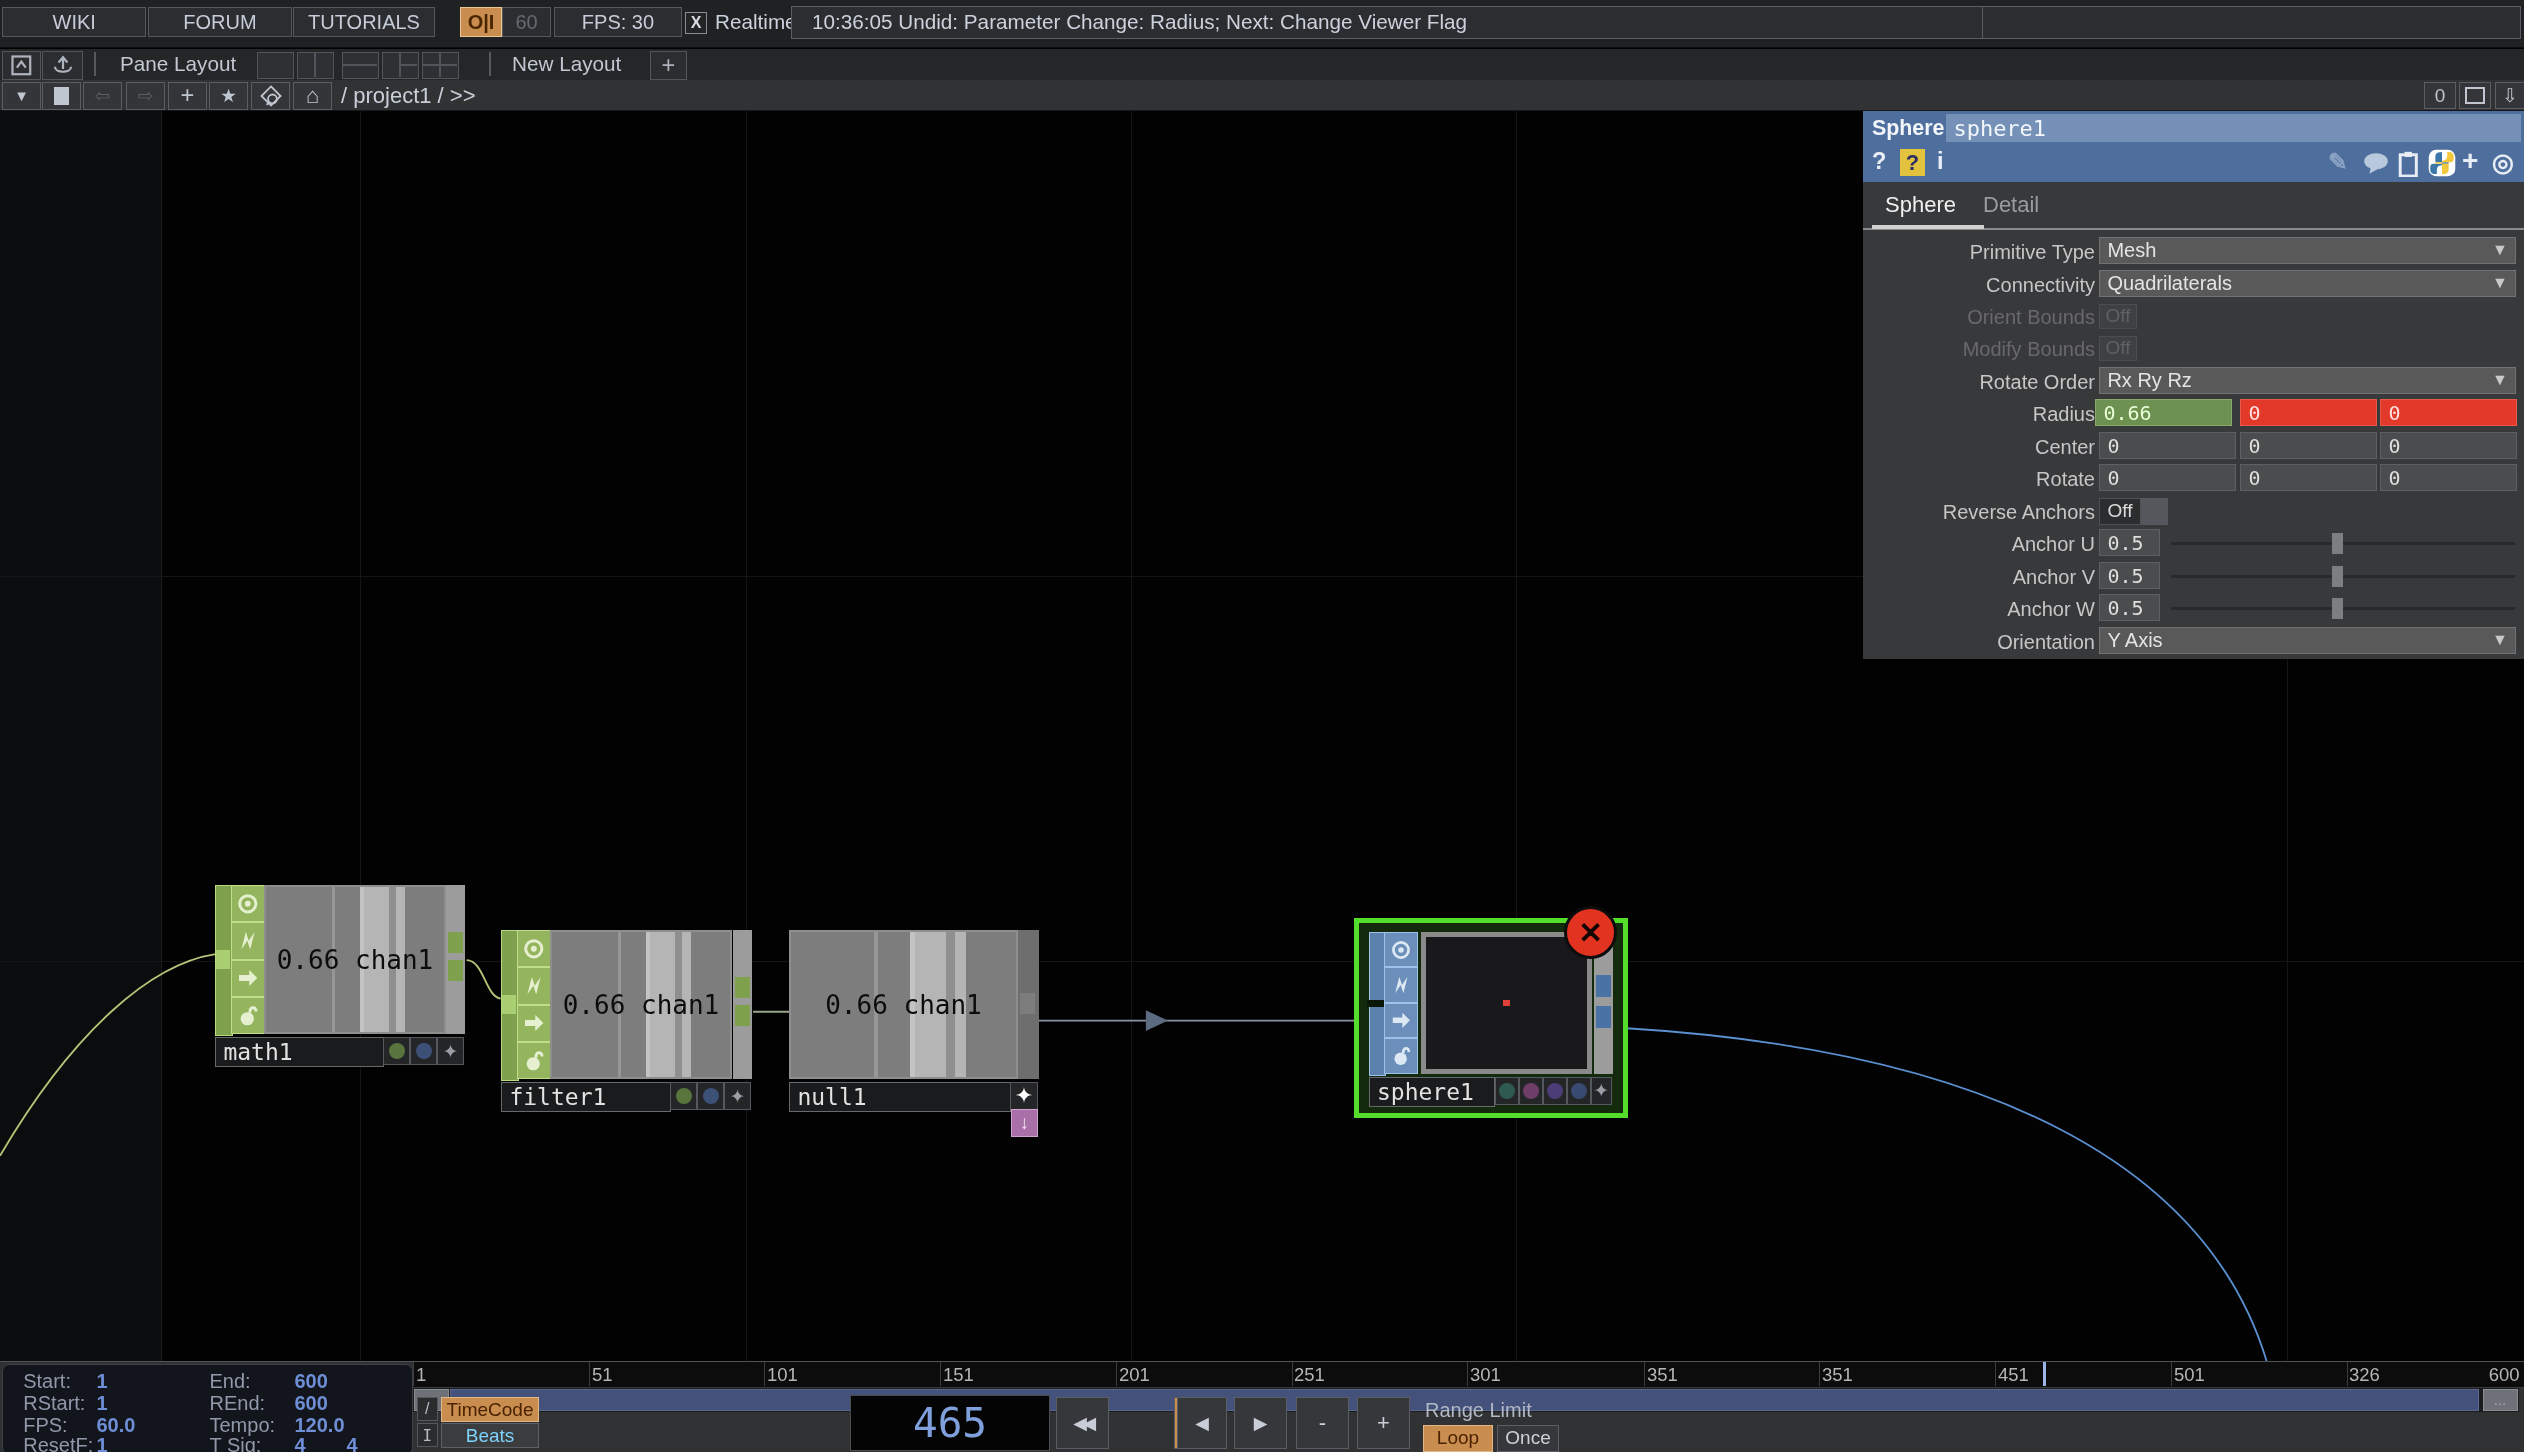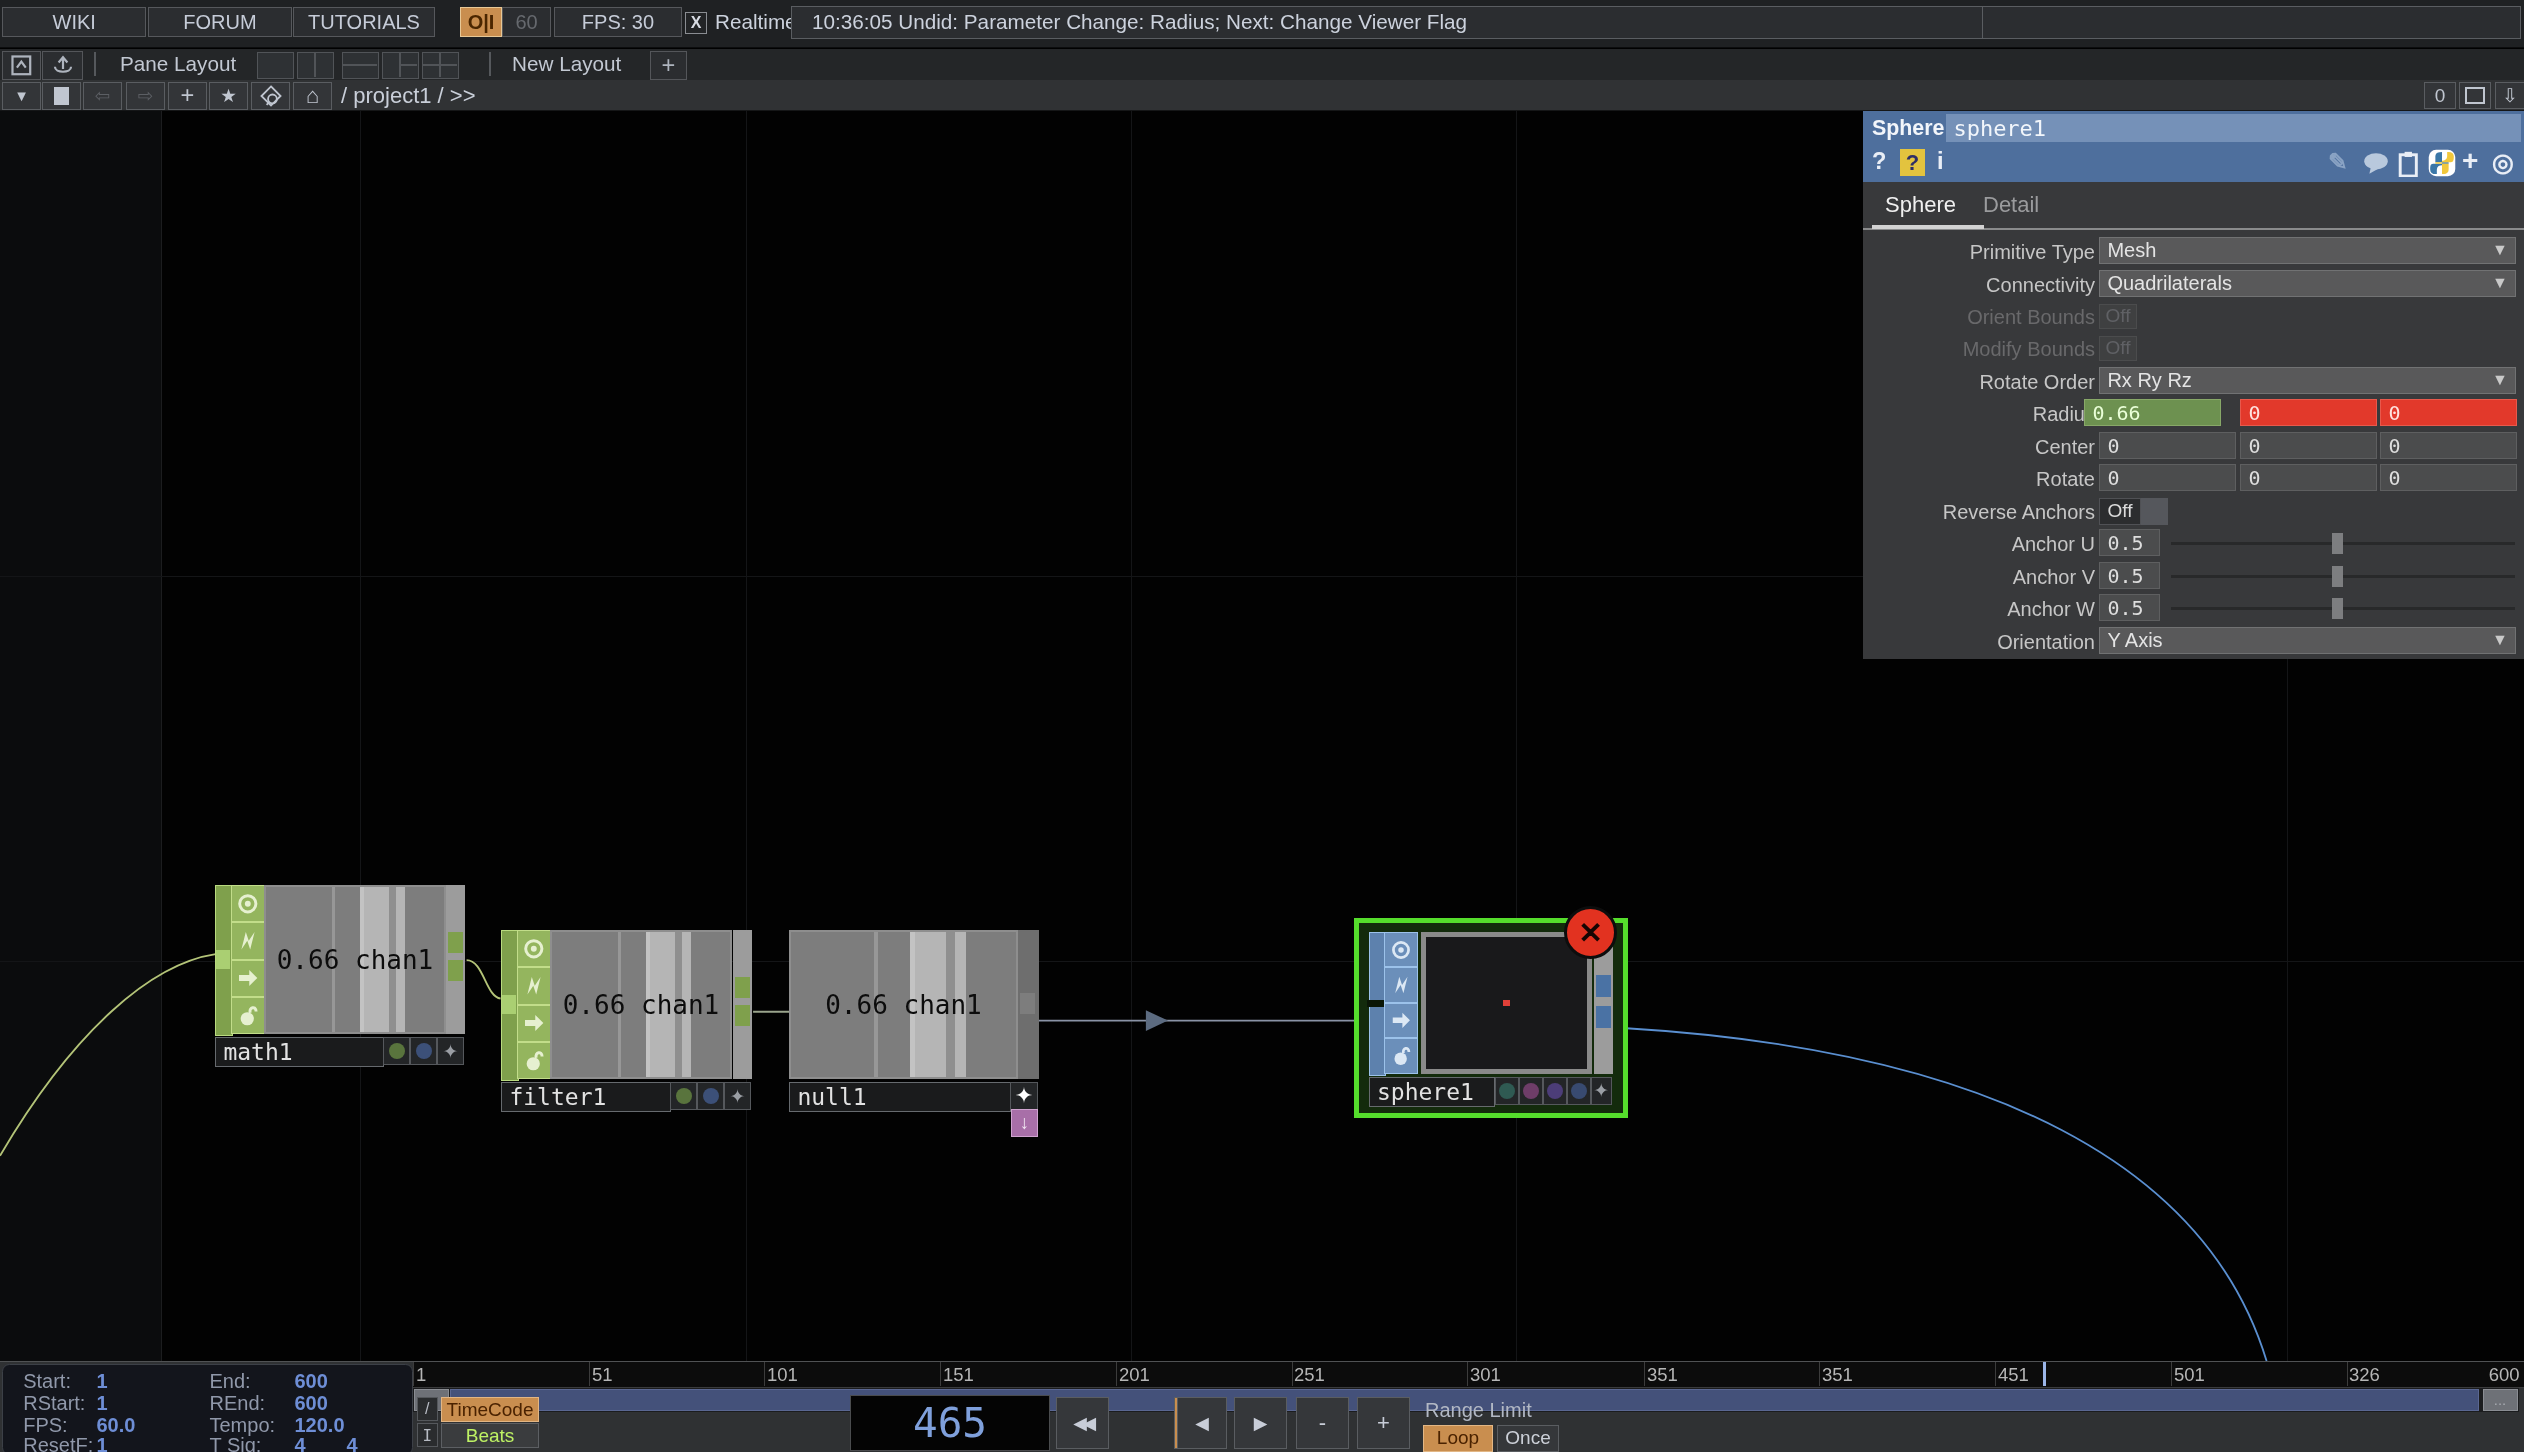--- a/index.html
+++ b/index.html
@@ -140,21 +140,21 @@
   .tickline{position:absolute;top:0;width:0.7px;height:24px;background:#3c3c3c;}
   .ticklabel{position:absolute;top:2.2px;font-size:18.5px;color:#b6b6b6;}
   #playhead{position:absolute;left:1630px;top:0;width:3px;height:24px;background:#9cb6e8;}
   #scrollbar{position:absolute;left:413px;top:26px;width:2106px;height:23.6px;background:#1b1c1e;}
   #scrollblue{position:absolute;left:37px;top:0.7px;width:2029px;height:22px;background:#44517a;border:0.7px solid #5a6792;box-sizing:border-box;}
   .scrollhandle{position:absolute;top:0.7px;width:35px;height:22px;background:#6e7177;border:0.7px solid #8a8d93;
                 box-sizing:border-box;color:#a8abb1;font-size:14.8px;display:flex;align-items:center;justify-content:center;}
   .tinybtn{position:absolute;left:417px;width:20.7px;height:24px;background:#2a2c2e;border:0.7px solid #55585c;
            box-sizing:border-box;color:#b8bcc4;font-size:16px;display:flex;align-items:center;justify-content:center;}
   .modebtn{position:absolute;left:441px;width:98px;height:25px;background:#3a3c3e;border:0.7px solid #5c5f63;
-           box-sizing:border-box;color:#bef264;font-size:19px;display:flex;align-items:center;justify-content:center;}
+           box-sizing:border-box;color:#7dd3fc;font-size:19px;display:flex;align-items:center;justify-content:center;}
   .modebtn.active{background:#c98e4f;color:#4a2200;border-color:#e2b684;}
   .lcd{position:absolute;top:33px;height:56px;background:#040404;border:0.7px solid #4a4c4e;box-sizing:border-box;
        display:flex;align-items:center;justify-content:center;font-family:"DejaVu Sans Mono",monospace;
        font-size:41px;color:#7fa0dc;}
   .transbtn{position:absolute;top:35px;width:53px;height:52px;background:#35373a;border:0.7px solid #5a5d61;
             box-sizing:border-box;display:flex;align-items:center;justify-content:center;color:#c8cdd8;font-size:22px;}
   .transbtn.active{background:#c98e4f;color:#5a2800;font-weight:bold;}
   #rangelimit{position:absolute;left:1425px;top:37px;font-size:20px;color:#b2b8c4;}
   .loopbtn{position:absolute;top:63px;height:26.6px;background:#35373a;border:0.7px solid #5a5d61;box-sizing:border-box;
            display:flex;align-items:center;justify-content:center;font-size:19px;color:#ccd0d8;}
@@ -540,21 +540,21 @@
   </div>
   <div class="prow" style="top:254px;">
     <span class="plabel">Rotate Order</span>
     <div class="dropdown">
         <span class="ddval">Rx Ry Rz</span>
         <span class="ddarrow">▼</span>
       </div>
   </div>
   <div class="prow" style="top:286px;">
     <span class="plabel">Radius</span>
-    <div class="pfield green" style="left:221px;">
+    <div class="pfield green" style="left:232px;">
         <span>0.66</span>
       </div>
     <div class="pfield red" style="left:377px;">
         <span>0</span>
       </div>
     <div class="pfield red" style="left:517px;">
         <span>0</span>
       </div>
   </div>
   <div class="prow" style="top:319px;">

